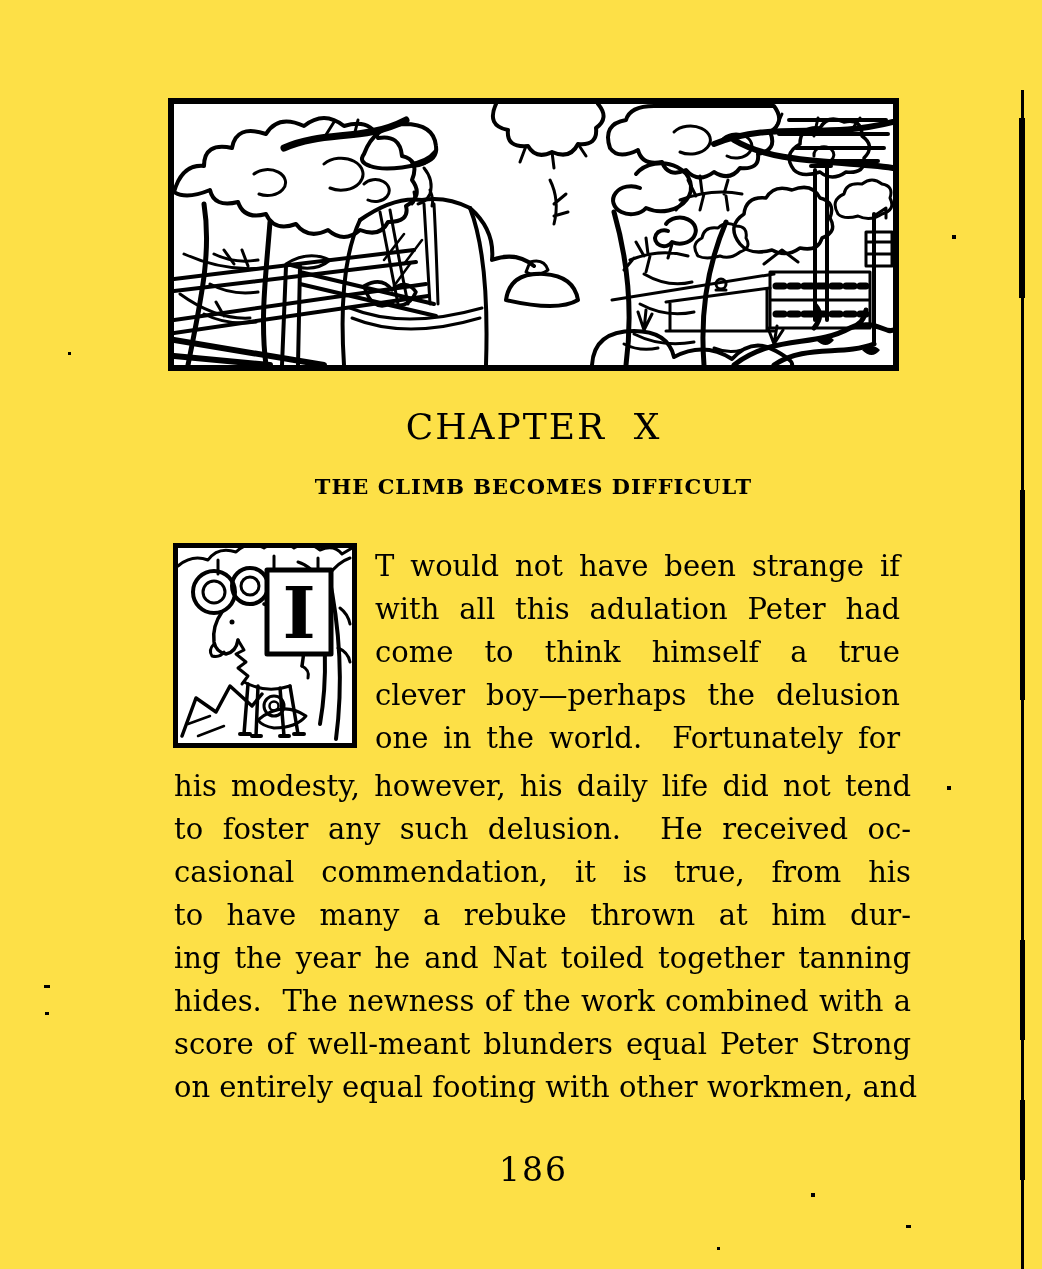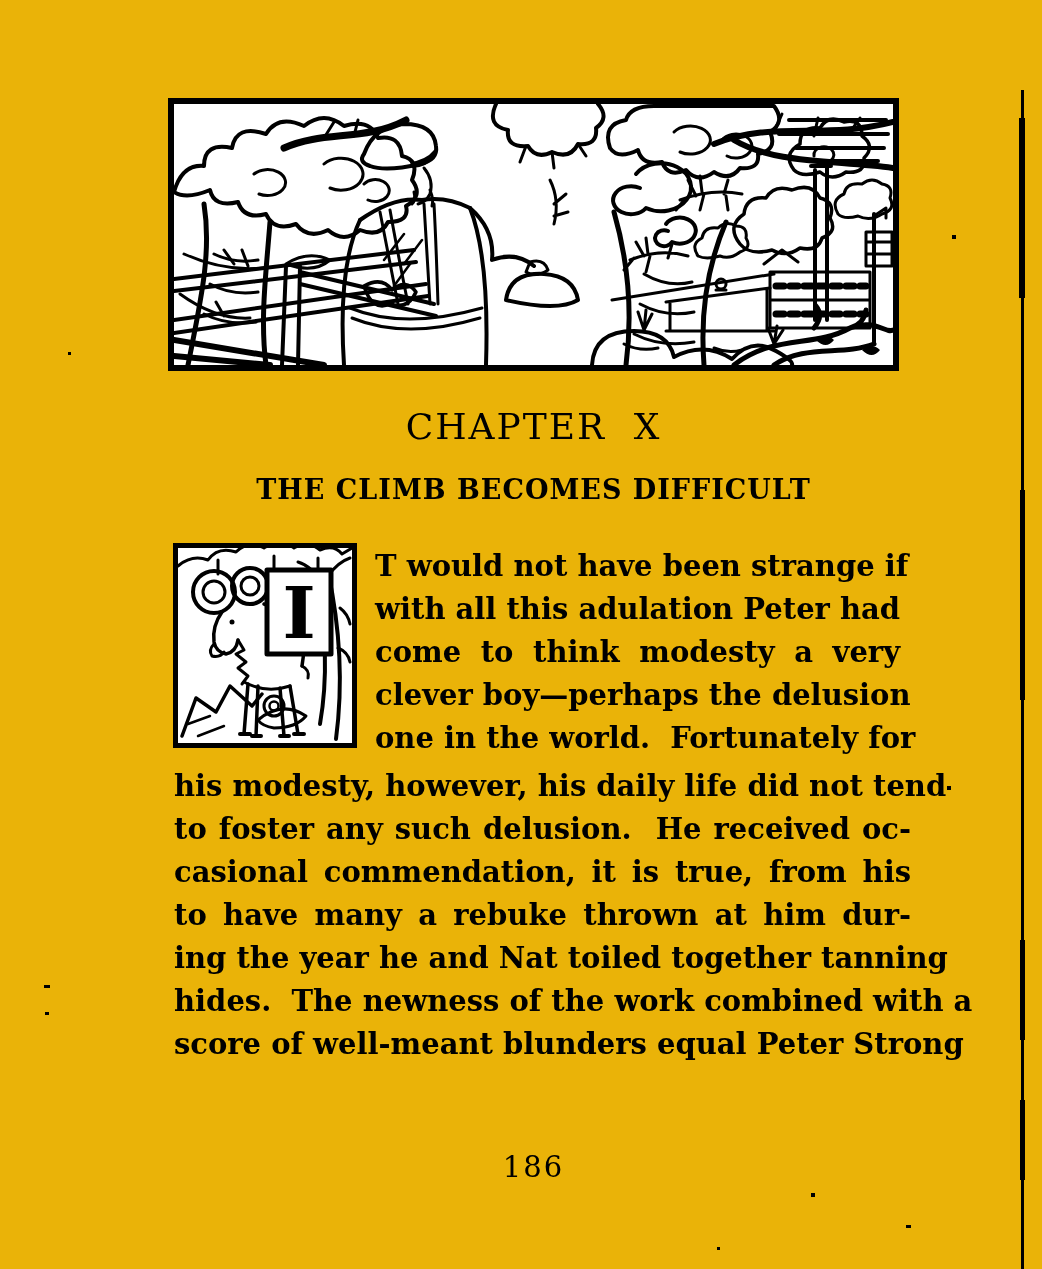--- a/index.html
+++ b/index.html
@@ -1,51 +1,51 @@
 <!DOCTYPE html>
 <html><head>
 <meta charset="utf-8">
 <style>
   html,body{margin:0;padding:0;background:#e8e8e8;}
   .page{
-    position:relative;width:1042px;height:1269px;background:#eab308;
+    position:relative;width:1042px;height:1269px;background:#fde047;
     overflow:hidden;font-family:"DejaVu Serif","Liberation Serif",serif;color:#000;
   }
   .illus{
     position:absolute;left:168px;top:98px;width:731px;height:273px;
     border:6px solid #000;box-sizing:border-box;background:#fff;
   }
   .illus svg{display:block;width:100%;height:100%;}
   .chapter-heading{
     position:absolute;left:165px;top:406px;width:737px;text-align:center;
     font-size:36px;letter-spacing:2px;word-spacing:14px;white-space:nowrap;
   }
   .chapter-title{
     position:absolute;left:165px;top:474px;width:737px;text-align:center;
-    font-size:27px;font-weight:bold;letter-spacing:1px;white-space:nowrap;
+    font-size:21px;font-weight:bold;letter-spacing:1px;white-space:nowrap;
   }
   .bodyA{
     position:absolute;left:173px;top:543px;width:727px;display:flex;gap:18px;
   }
   .dropcap{
     flex:none;width:184px;height:205px;border:5px solid #000;box-sizing:border-box;background:#fff;
   }
   .dropcap svg{display:block;width:100%;height:100%;}
   .wrapcol{flex:none;width:525px;padding-top:2px;}
   .bodyB{
     position:absolute;left:174px;top:765px;width:737px;
   }
   .bline{
     height:43px;line-height:43px;font-size:29px;
     text-align:justify;text-align-last:justify;text-justify:inter-word;
-    white-space:nowrap;overflow:visible;font-weight:bold;
+    white-space:nowrap;overflow:visible;
   }
   .page-number{
     position:absolute;left:165px;top:1150px;width:737px;text-align:center;
-    font-size:29px;letter-spacing:2px;
+    font-size:33px;letter-spacing:2px;
   }
   .artifact{position:absolute;background:#000;}
 </style>
 </head>
 <body>
 
 <div class="page">
 
   <div class="illus">
     <svg viewBox="0 0 719 261" preserveAspectRatio="none">
@@ -186,34 +186,35 @@
             <path d="M80,172 Q104,152 128,168 Q118,180 96,180 Q84,178 80,172" stroke-width="3"></path>
           </g>
           <rect x="89" y="22" width="64" height="84" fill="#fff" stroke="#000" stroke-width="5"></rect>
           <text x="121" y="90" text-anchor="middle" font-family="DejaVu Serif, Liberation Serif, serif" font-size="71" font-weight="bold" fill="#000" stroke="none">I</text>
         </g>
       </svg>
     </div>
     <div class="wrapcol">
       <div class="bline">T would not have been strange if</div>
       <div class="bline">with all this adulation Peter had</div>
-      <div class="bline">come to think modesty a very</div>
+      <div class="bline">come to think himself a true</div>
       <div class="bline">clever boy—perhaps the delusion</div>
       <div class="bline">one in the world.&nbsp; Fortunately for</div>
     </div>
   </div>
 
   <div class="bodyB">
     <div class="bline">his modesty, however, his daily life did not tend</div>
     <div class="bline">to foster any such delusion.&nbsp; He received oc-</div>
     <div class="bline">casional commendation, it is true, from his</div>
     <div class="bline">to have many a rebuke thrown at him dur-</div>
     <div class="bline">ing the year he and Nat toiled together tanning</div>
     <div class="bline">hides.&nbsp; The newness of the work combined with a</div>
     <div class="bline">score of well-meant blunders equal Peter Strong</div>
+    <div class="bline">on entirely equal footing with other workmen, and</div>
   </div>
 
   <div class="page-number">186</div>
 
   <div class="artifact" style="left:1021px;top:90px;width:3px;height:1179px;"></div>
   <div class="artifact" style="left:1019px;top:118px;width:6px;height:180px;"></div>
   <div class="artifact" style="left:1020px;top:490px;width:5px;height:210px;"></div>
   <div class="artifact" style="left:1020px;top:940px;width:5px;height:100px;"></div>
   <div class="artifact" style="left:1020px;top:1100px;width:5px;height:80px;"></div>
   <div class="artifact" style="left:68px;top:352px;width:3px;height:3px;"></div>

